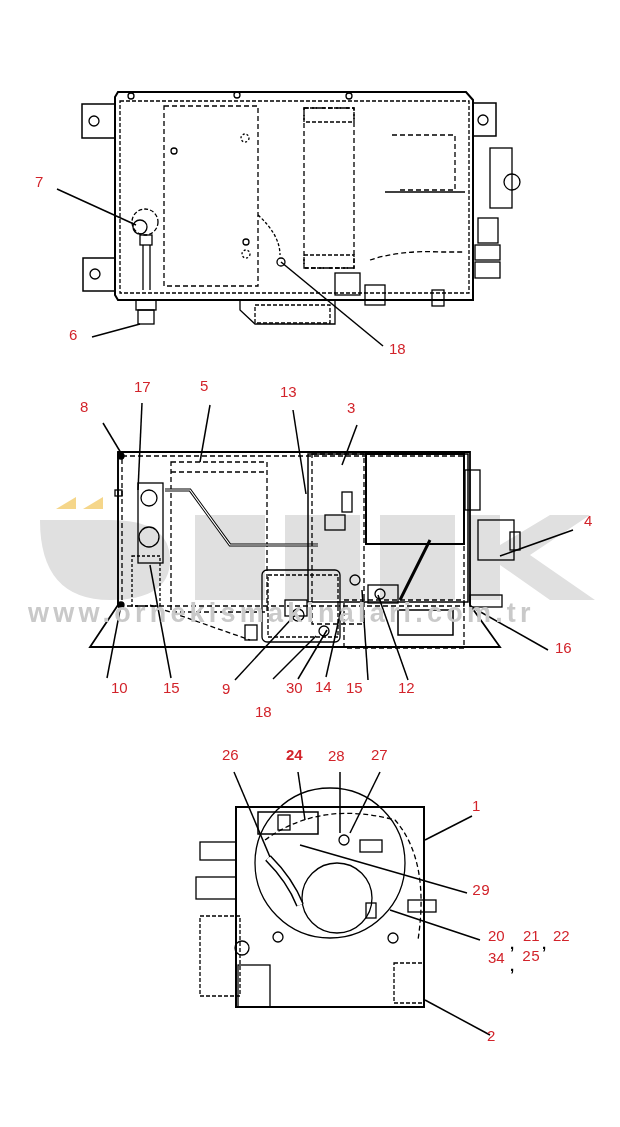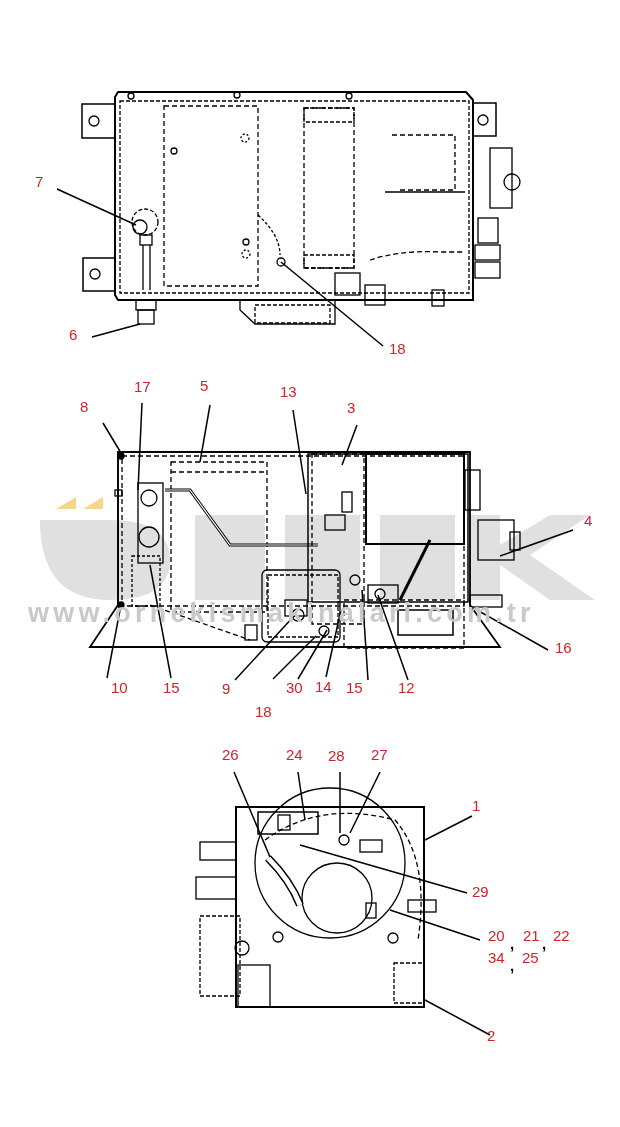--- a/index.html
+++ b/index.html
@@ -178,27 +178,27 @@
 <div class="callout" style="left:92px;top:680px;margin-left:19px;">10</div>
 <div class="callout" style="left:163px;top:680px;">15</div>
 <div class="callout" style="left:222px;top:681px;">9</div>
 <div class="callout" style="left:255px;top:704px;text-align:center;">18</div>
 <div class="callout" style="left:286px;top:680px;">30</div>
 <div class="callout" style="left:315px;top:679px;">14</div>
 <div class="callout" style="left:346px;top:680px;">15</div>
 <div class="callout" style="left:398px;top:680px;">12</div>
 
 <div class="callout" style="left:222px;top:747px;">26</div>
-<div class="callout" style="left:286px;top:747px;">24</div>
+<div class="callout" style="left:286px;top:747px;font-weight:bold;">24</div>
 <div class="callout" style="left:328px;top:748px;">28</div>
 <div class="callout" style="left:371px;top:747px;">27</div>
 <div class="callout" style="left:472px;top:798px;">1</div>
-<div class="callout" style="left:472px;top:884px;">29</div>
+<div class="callout" style="left:472px;top:884px;font-family:Liberation Mono, monospace;">29</div>
 <div class="callout" style="left:488px;top:928px;text-align:center;">20</div>
 <div class="callout" style="left:523px;top:928px;">21</div>
 <div class="callout" style="left:553px;top:928px;">22</div>
 <div class="callout" style="left:488px;top:950px;">34</div>
-<div class="callout" style="left:522px;top:950px;">25</div>
+<div class="callout" style="left:522px;top:950px;font-family:Liberation Mono, monospace;">25</div>
 <div class="callout" style="left:487px;top:1028px;">2</div>
 
 <div class="callout" style="left:510px;top:936px;color:#000;font-weight:bold;">,</div>
 <div class="callout" style="left:542px;top:936px;color:#000;font-weight:bold;">,</div>
 <div class="callout" style="left:510px;top:958px;color:#000;font-weight:bold;">,</div>
 
 </body></html>

